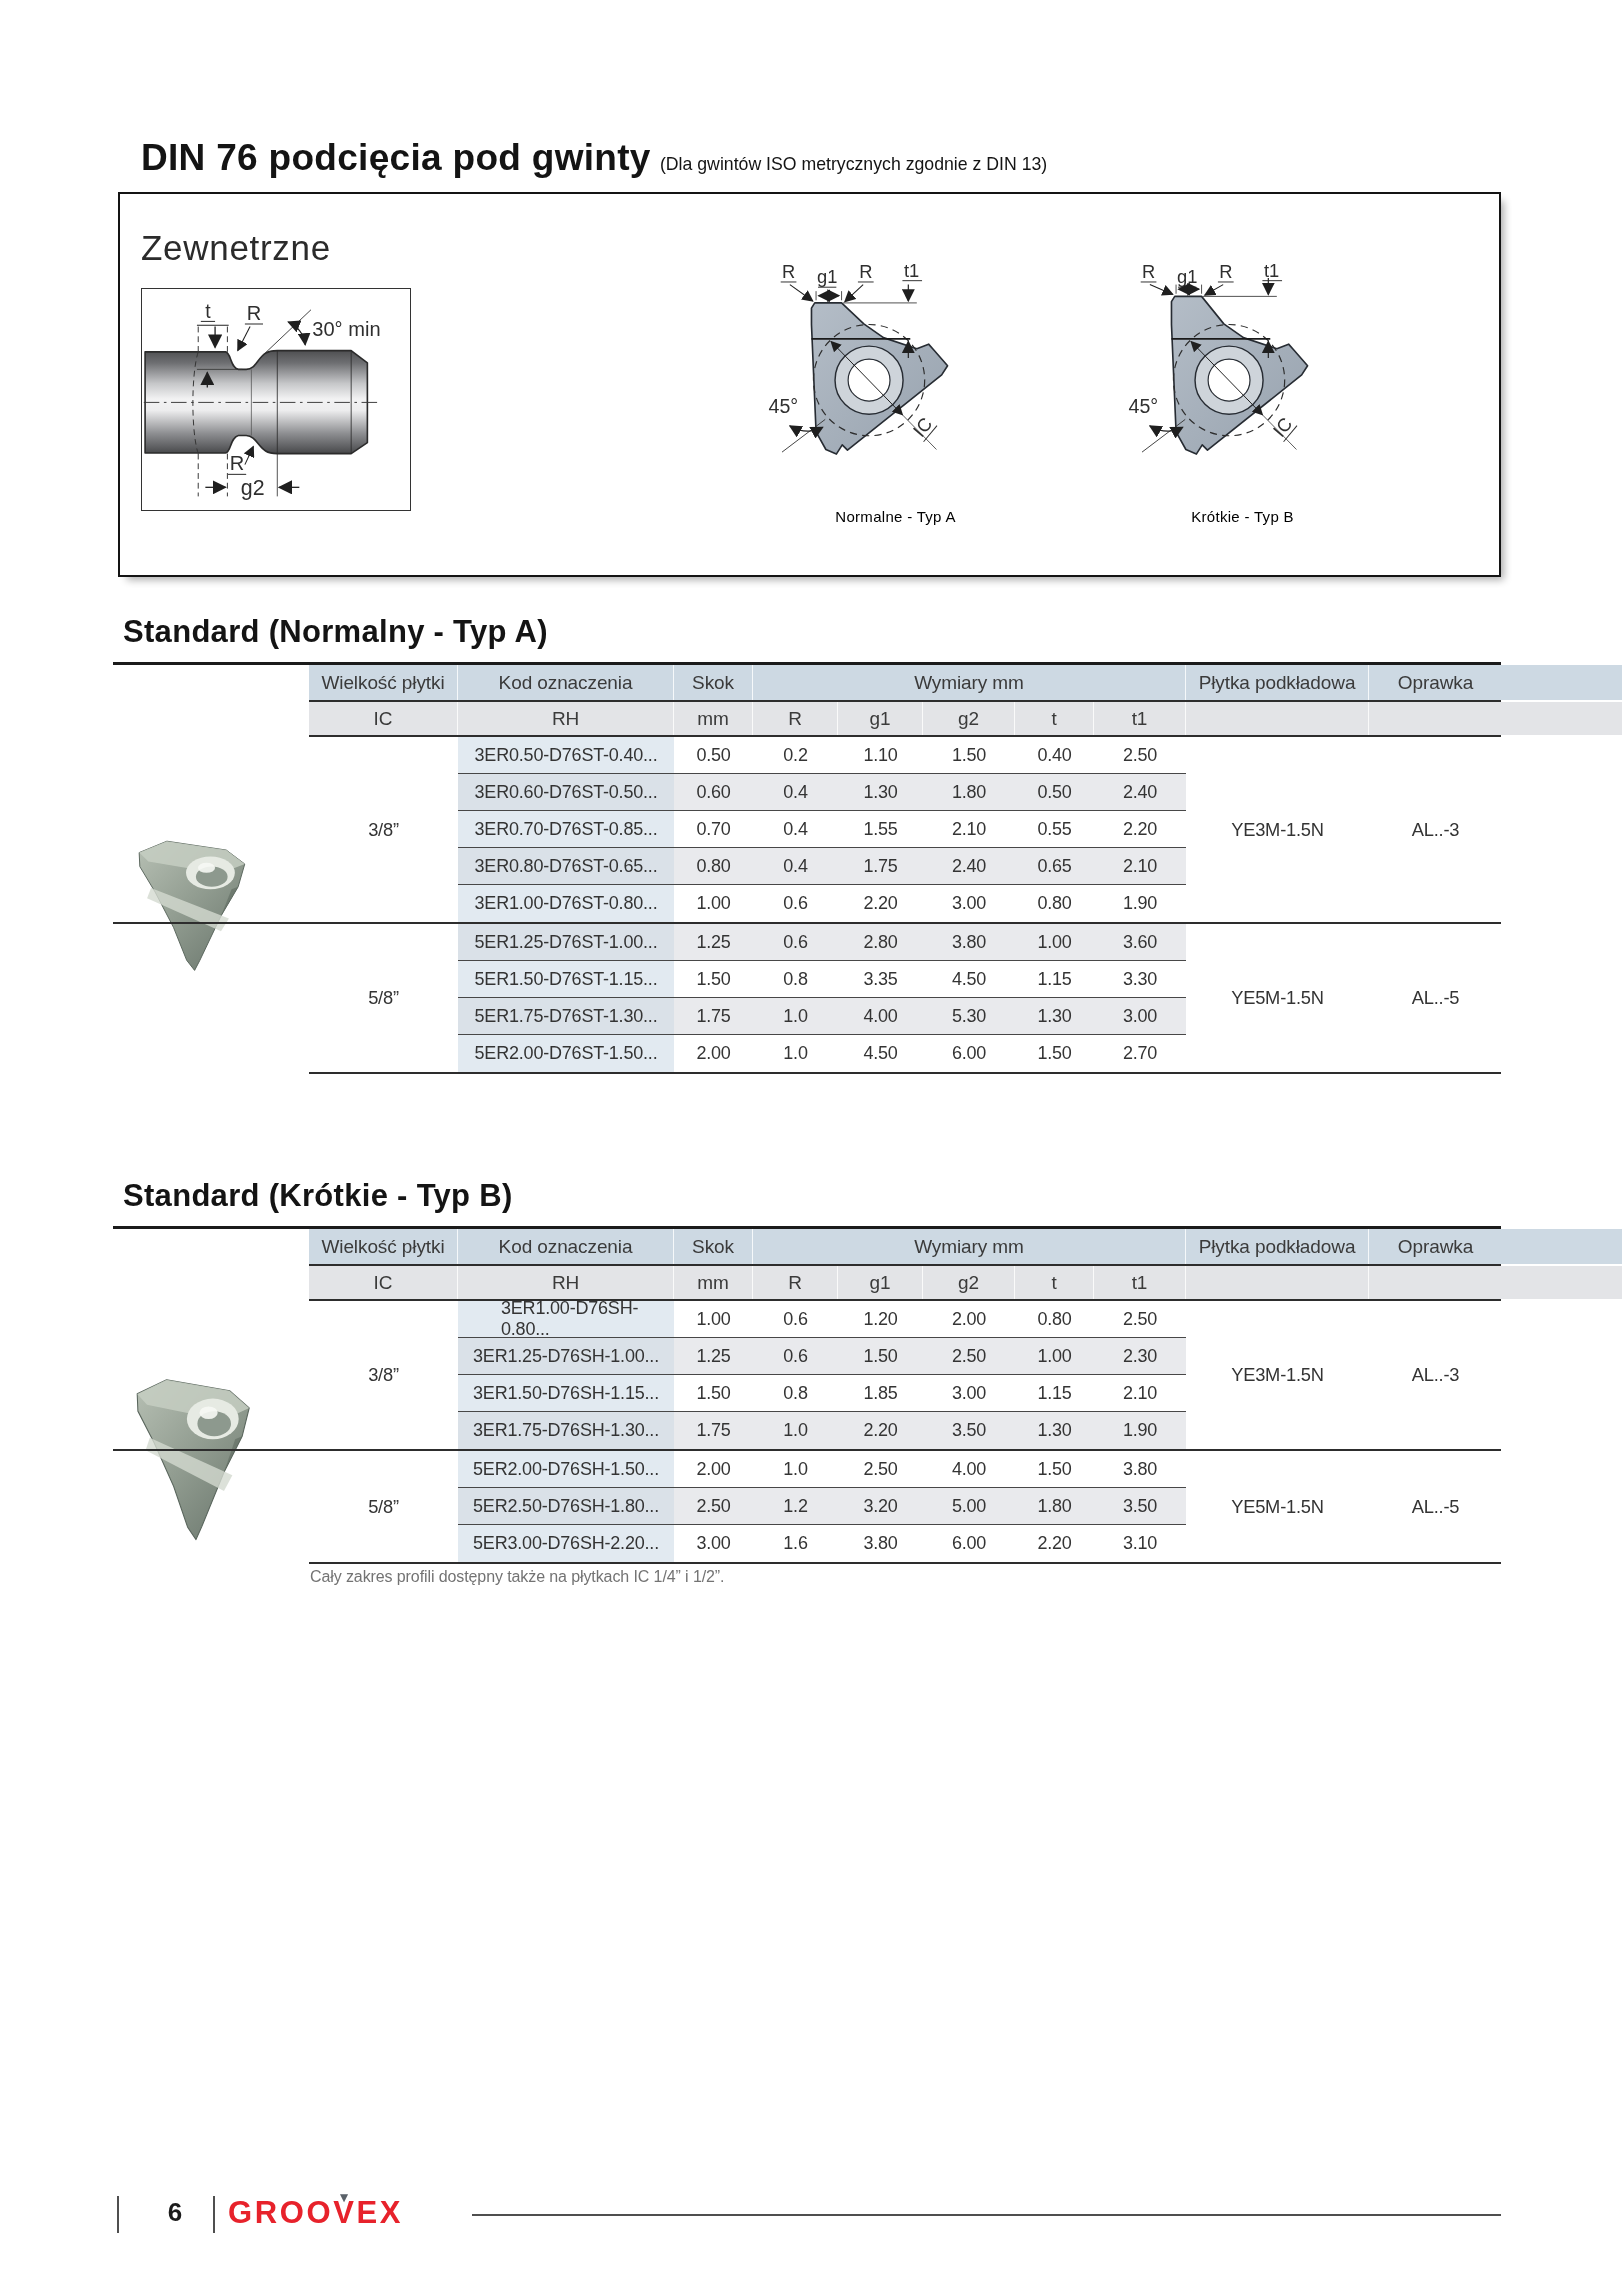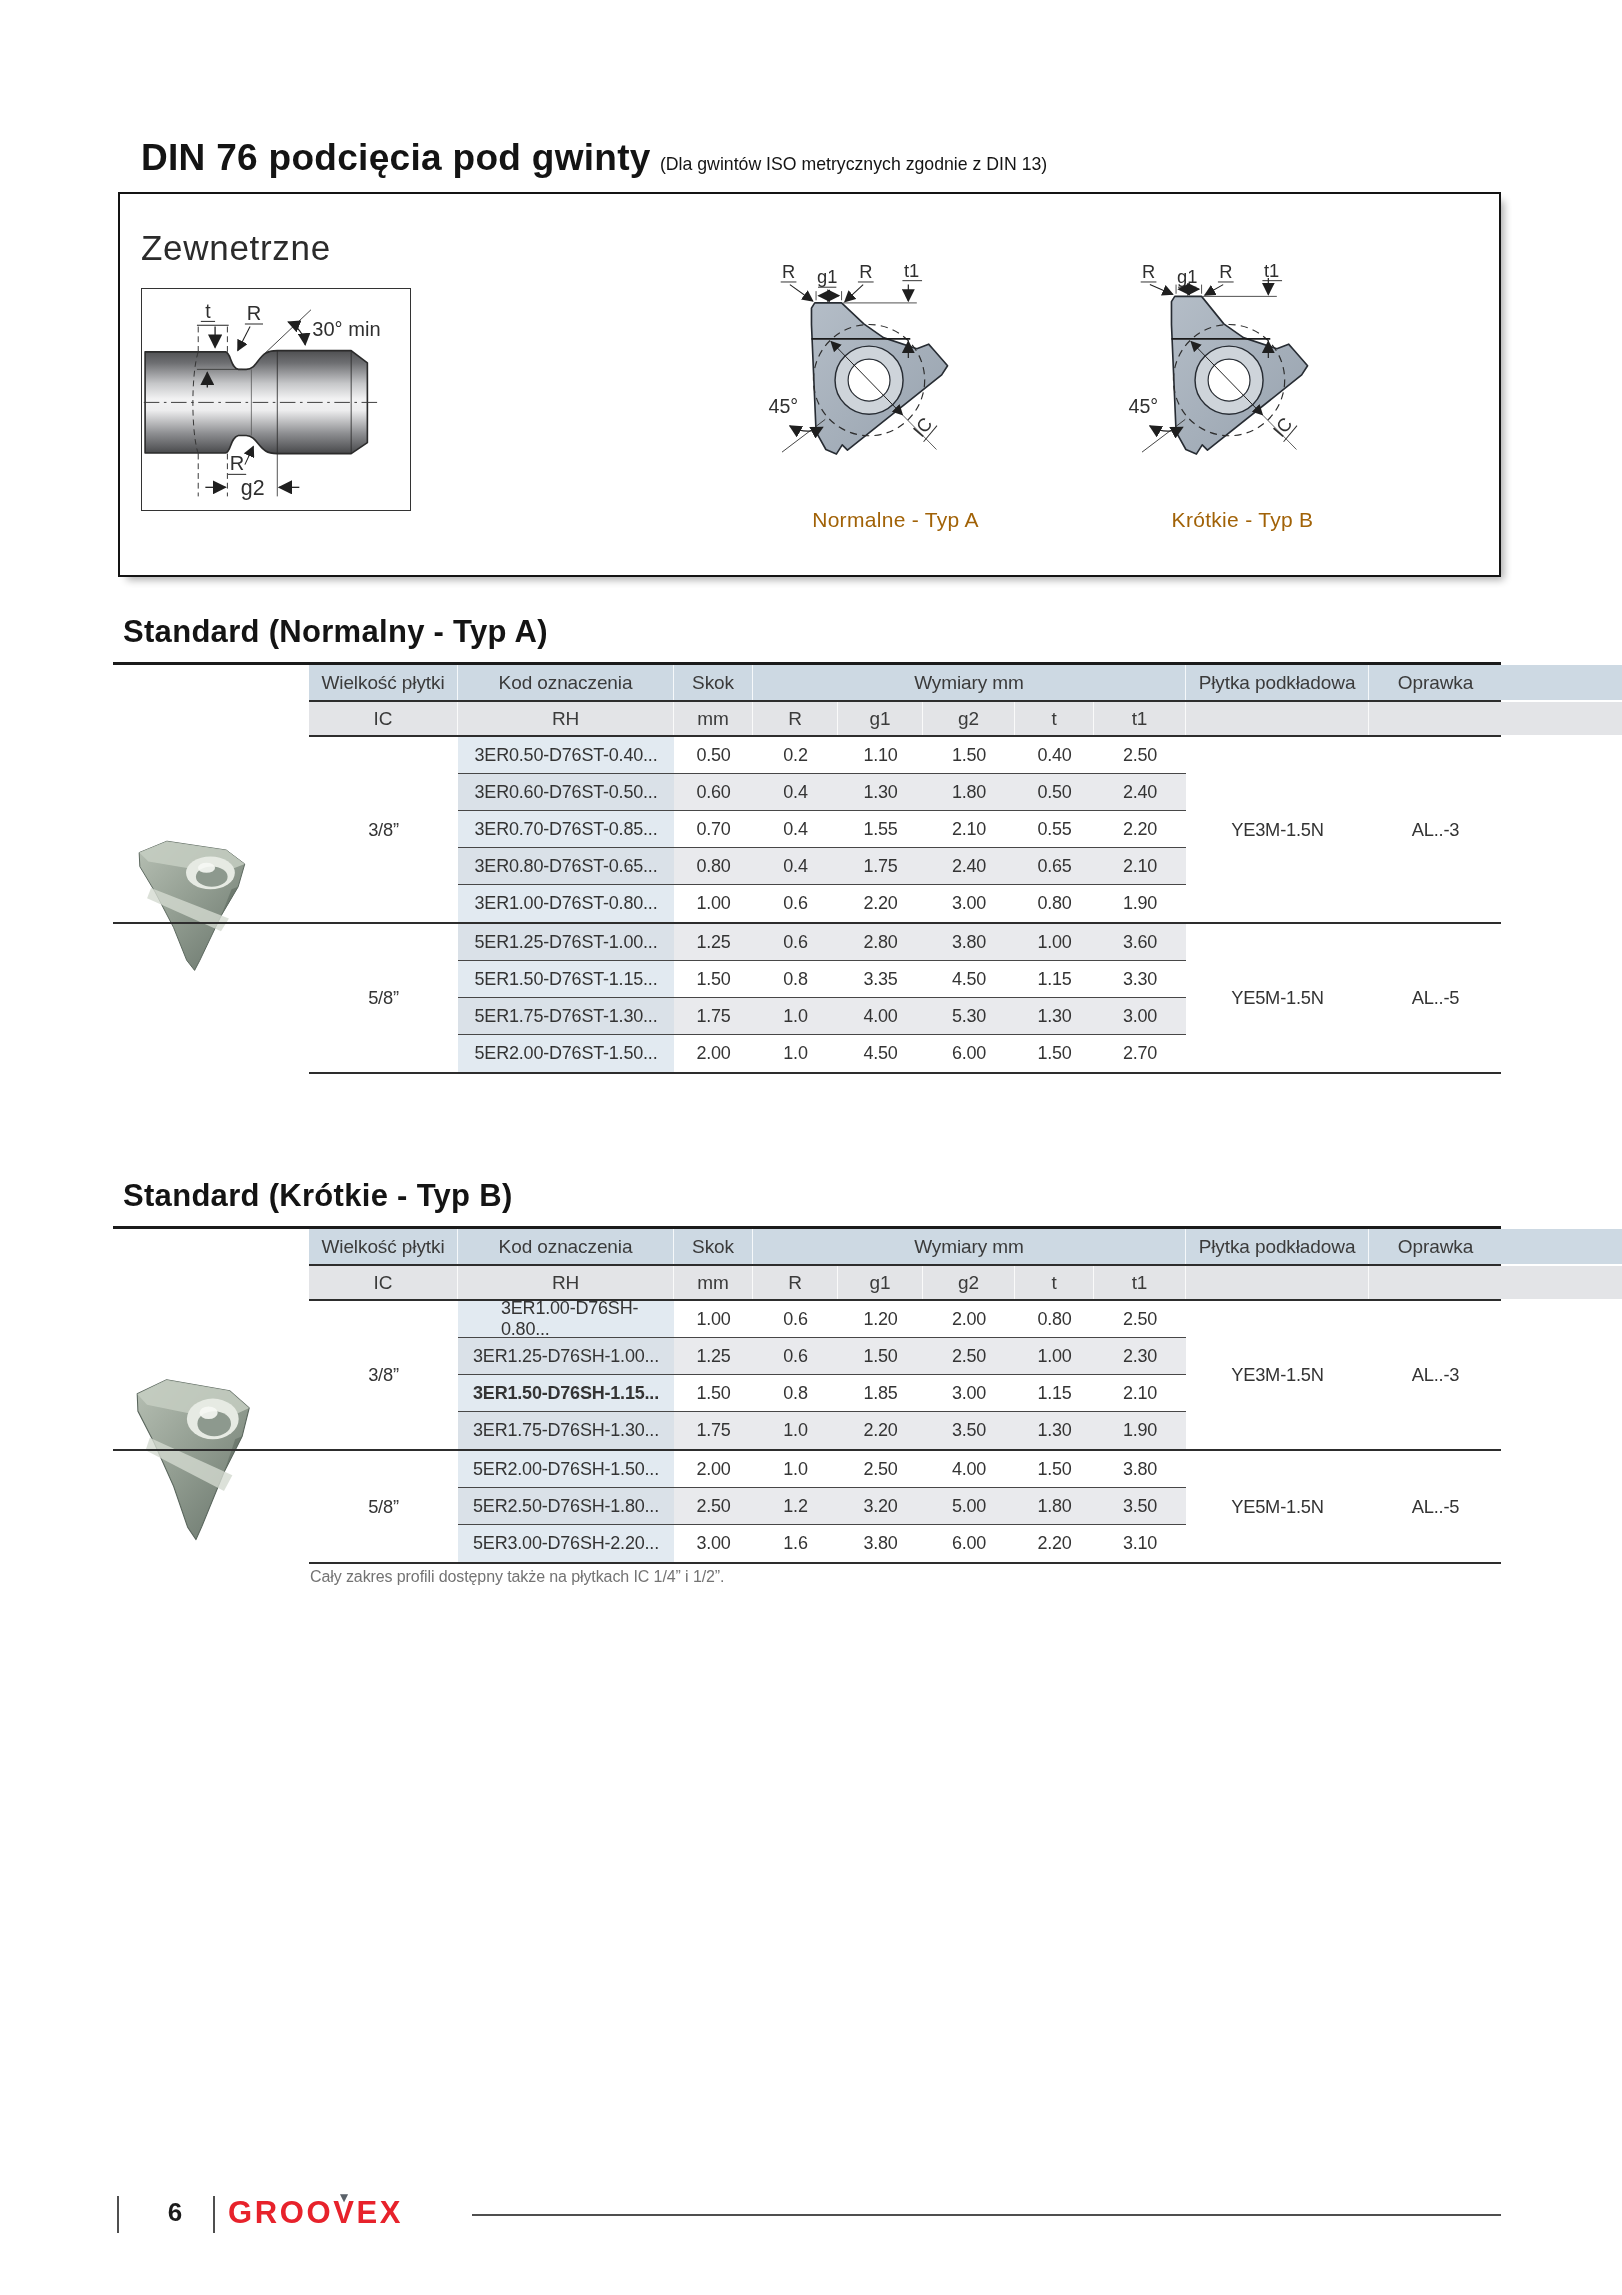--- a/index.html
+++ b/index.html
@@ -22,21 +22,21 @@
   .diagram-box {
     position:absolute; left:118px; top:192px; width:1383px; height:385px;
     border:2px solid #141414; background:#fff;
     box-shadow: 5.9px 5.9px 7.9px -2.6px rgba(0,0,0,.33);
   }
   .zew { position:absolute; left:21px; top:34px; font-size:35px; font-weight:400; color:#2b2b2b; letter-spacing:0.7px; }
   .shaft-frame { position:absolute; left:21px; top:94px; width:270px; height:223px; border:1.6px solid #333; background:#fff; }
   .insert { position:absolute; top:67px; width:301px; height:288px; }
   .insert-a { left:628px; }
   .insert-b { left:988px; }
-  .cap { position:absolute; top:314px; width:301px; text-align:center; font-size:21px; color:#a16207; letter-spacing:0.3px; }
+  .cap { position:absolute; top:314px; width:301px; text-align:center; font-size:15px; color:#000000; letter-spacing:0.3px; }
   .cap-a { left:625px; }
   .cap-b { left:972px; }
 
   
   .photo { position:absolute; }
   #photo-1 { left:122px; top:826px; width:132px; height:152px; }
   #photo-2 { left:119px; top:1361px; width:140px; height:188px; }
 
   
   .sec-title { position:absolute; left:123px; font-size:31px; font-weight:700; color:#141414; letter-spacing:0.3px; }
@@ -407,21 +407,21 @@
       <div class="cell rsep" style="grid-area: 1 / 6;">2.00</div>
       <div class="cell rsep" style="grid-area: 1 / 7;">0.80</div>
       <div class="cell rsep" style="grid-area: 1 / 8;">2.50</div>
       <div class="cell gray code gray-row rsep" style="grid-area: 2 / 2;">3ER1.25-D76SH-1.00...</div>
       <div class="cell gray rsep" style="grid-area: 2 / 3;">1.25</div>
       <div class="cell gray rsep" style="grid-area: 2 / 4;">0.6</div>
       <div class="cell gray rsep" style="grid-area: 2 / 5;">1.50</div>
       <div class="cell gray rsep" style="grid-area: 2 / 6;">2.50</div>
       <div class="cell gray rsep" style="grid-area: 2 / 7;">1.00</div>
       <div class="cell gray rsep" style="grid-area: 2 / 8;">2.30</div>
-      <div class="cell code white-row rsep" style="grid-area: 3 / 2; font-weight: bold;">3ER1.50-D76SH-1.15...</div>
+      <div class="cell code white-row rsep" style="grid-area: 3 / 2;">3ER1.50-D76SH-1.15...</div>
       <div class="cell rsep" style="grid-area: 3 / 3;">1.50</div>
       <div class="cell rsep" style="grid-area: 3 / 4;">0.8</div>
       <div class="cell rsep" style="grid-area: 3 / 5;">1.85</div>
       <div class="cell rsep" style="grid-area: 3 / 6;">3.00</div>
       <div class="cell rsep" style="grid-area: 3 / 7;">1.15</div>
       <div class="cell rsep" style="grid-area: 3 / 8;">2.10</div>
       <div class="cell gray code gray-row" style="grid-area: 4 / 2;">3ER1.75-D76SH-1.30...</div>
       <div class="cell gray" style="grid-area: 4 / 3;">1.75</div>
       <div class="cell gray" style="grid-area: 4 / 4;">1.0</div>
       <div class="cell gray" style="grid-area: 4 / 5;">2.20</div>

